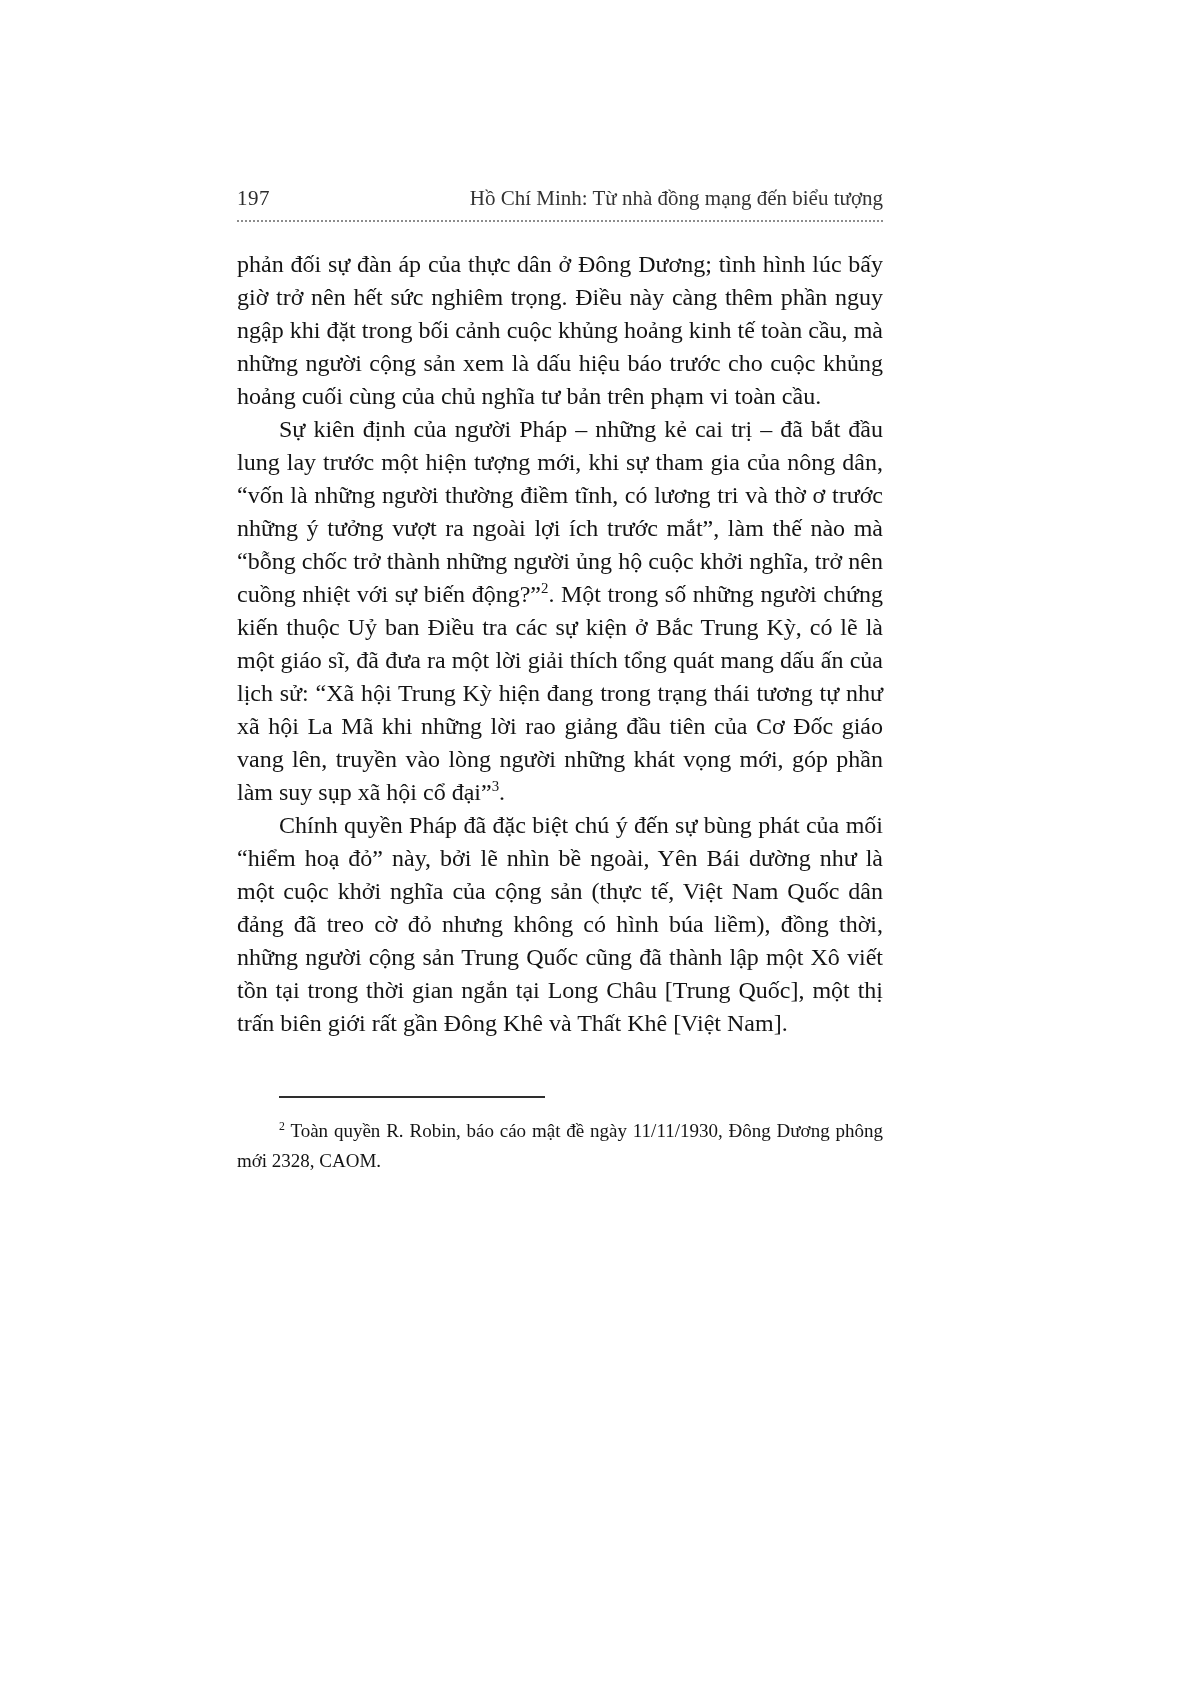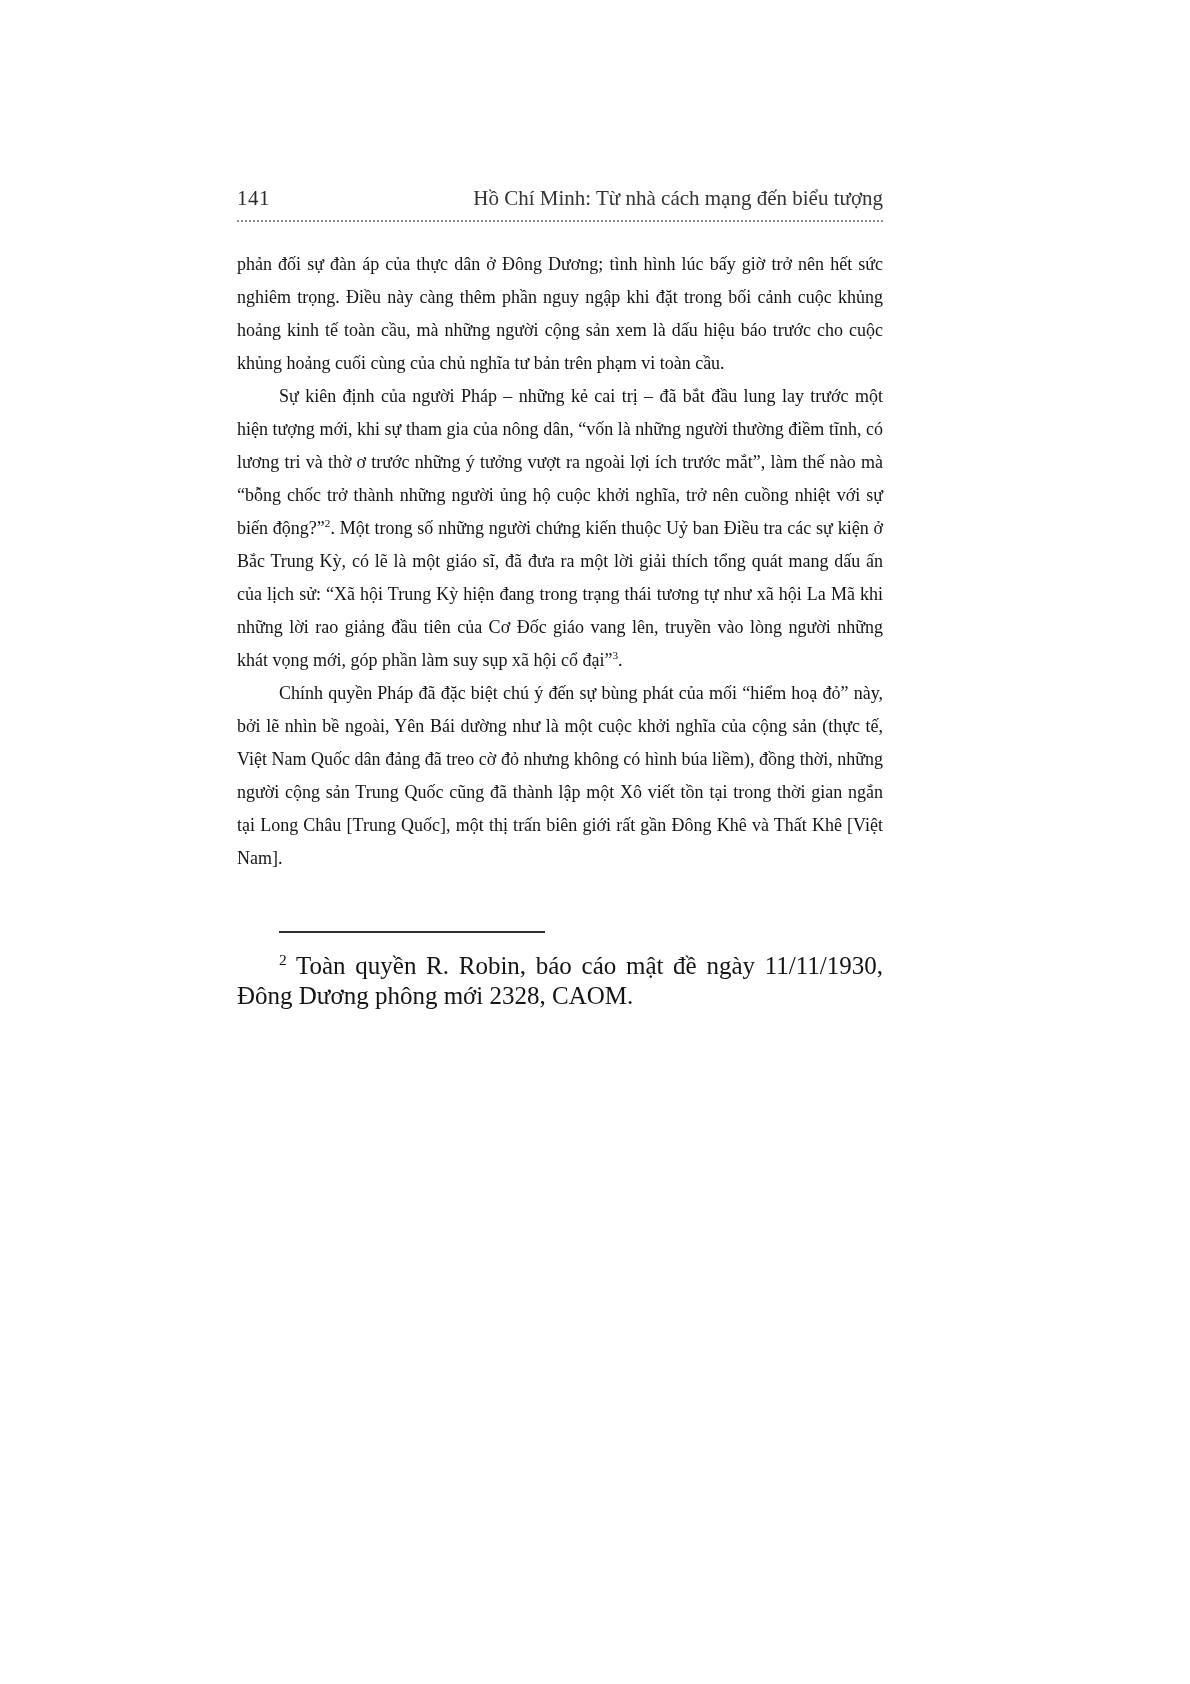--- a/index.html
+++ b/index.html
@@ -31,21 +31,21 @@
     border-bottom: 2px dotted #8c8c8c;
   }
   .page-number {
     letter-spacing: 0.5px;
   }
   .running-title {
     color: #333333;
   }
   .body-text {
     margin-top: 26px;
-    font-size: 18px;
+    font-size: 24px;
     line-height: 33px;
     text-align: justify;
   }
   .para {
     margin: 0;
     text-indent: 42px;
   }
   .para.no-indent {
     text-indent: 0;
   }
@@ -54,37 +54,37 @@
     line-height: 0;
   }
   .footnote-separator {
     margin-top: 56px;
     margin-left: 42px;
     width: 266px;
     border-top: 2px solid #2e2e2e;
   }
   .footnotes {
     margin-top: 18px;
-    font-size: 25px;
+    font-size: 19px;
     line-height: 30px;
     text-align: justify;
   }
   .footnote {
     margin: 0;
     text-indent: 42px;
   }
 </style>
 </head>
 <body>
 
 <div class="page">
 
   <header class="page-header">
-    <span class="page-number">141</span>
-    <span class="running-title">Hồ Chí Minh: Từ nhà cách mạng đến biểu tượng</span>
+    <span class="page-number">197</span>
+    <span class="running-title">Hồ Chí Minh: Từ nhà đồng mạng đến biểu tượng</span>
   </header>
 
   <main class="body-text">
 
     <p class="para no-indent"><span>phản đối sự đàn áp của thực dân ở Đông Dương; tình hình lúc bấy giờ trở nên hết sức nghiêm trọng. Điều này càng thêm phần nguy ngập khi đặt trong bối cảnh cuộc khủng hoảng kinh tế toàn cầu, mà những người cộng sản xem là dấu hiệu báo trước cho cuộc khủng hoảng cuối cùng của chủ nghĩa tư bản trên phạm vi toàn cầu.</span></p>
 
     <p class="para"><span>Sự kiên định của người Pháp – những kẻ cai trị – đã bắt đầu lung lay trước một hiện tượng mới, khi sự tham gia của nông dân, “vốn là những người thường điềm tĩnh, có lương tri và thờ ơ trước những ý tưởng vượt ra ngoài lợi ích trước mắt”, làm thế nào mà “bỗng chốc trở thành những người ủng hộ cuộc khởi nghĩa, trở nên cuồng nhiệt với sự biến động?”</span><sup>2</sup><span>. Một trong số những người chứng kiến thuộc Uỷ ban Điều tra các sự kiện ở Bắc Trung Kỳ, có lẽ là một giáo sĩ, đã đưa ra một lời giải thích tổng quát mang dấu ấn của lịch sử: “Xã hội Trung Kỳ hiện đang trong trạng thái tương tự như xã hội La Mã khi những lời rao giảng đầu tiên của Cơ Đốc giáo vang lên, truyền vào lòng người những khát vọng mới, góp phần làm suy sụp xã hội cổ đại”</span><sup>3</sup><span>.</span></p>
 
     <p class="para"><span>Chính quyền Pháp đã đặc biệt chú ý đến sự bùng phát của mối “hiểm hoạ đỏ” này, bởi lẽ nhìn bề ngoài, Yên Bái dường như là một cuộc khởi nghĩa của cộng sản (thực tế, Việt Nam Quốc dân đảng đã treo cờ đỏ nhưng không có hình búa liềm), đồng thời, những người cộng sản Trung Quốc cũng đã thành lập một Xô viết tồn tại trong thời gian ngắn tại Long Châu [Trung Quốc], một thị trấn biên giới rất gần Đông Khê và Thất Khê [Việt Nam].</span></p>
 

